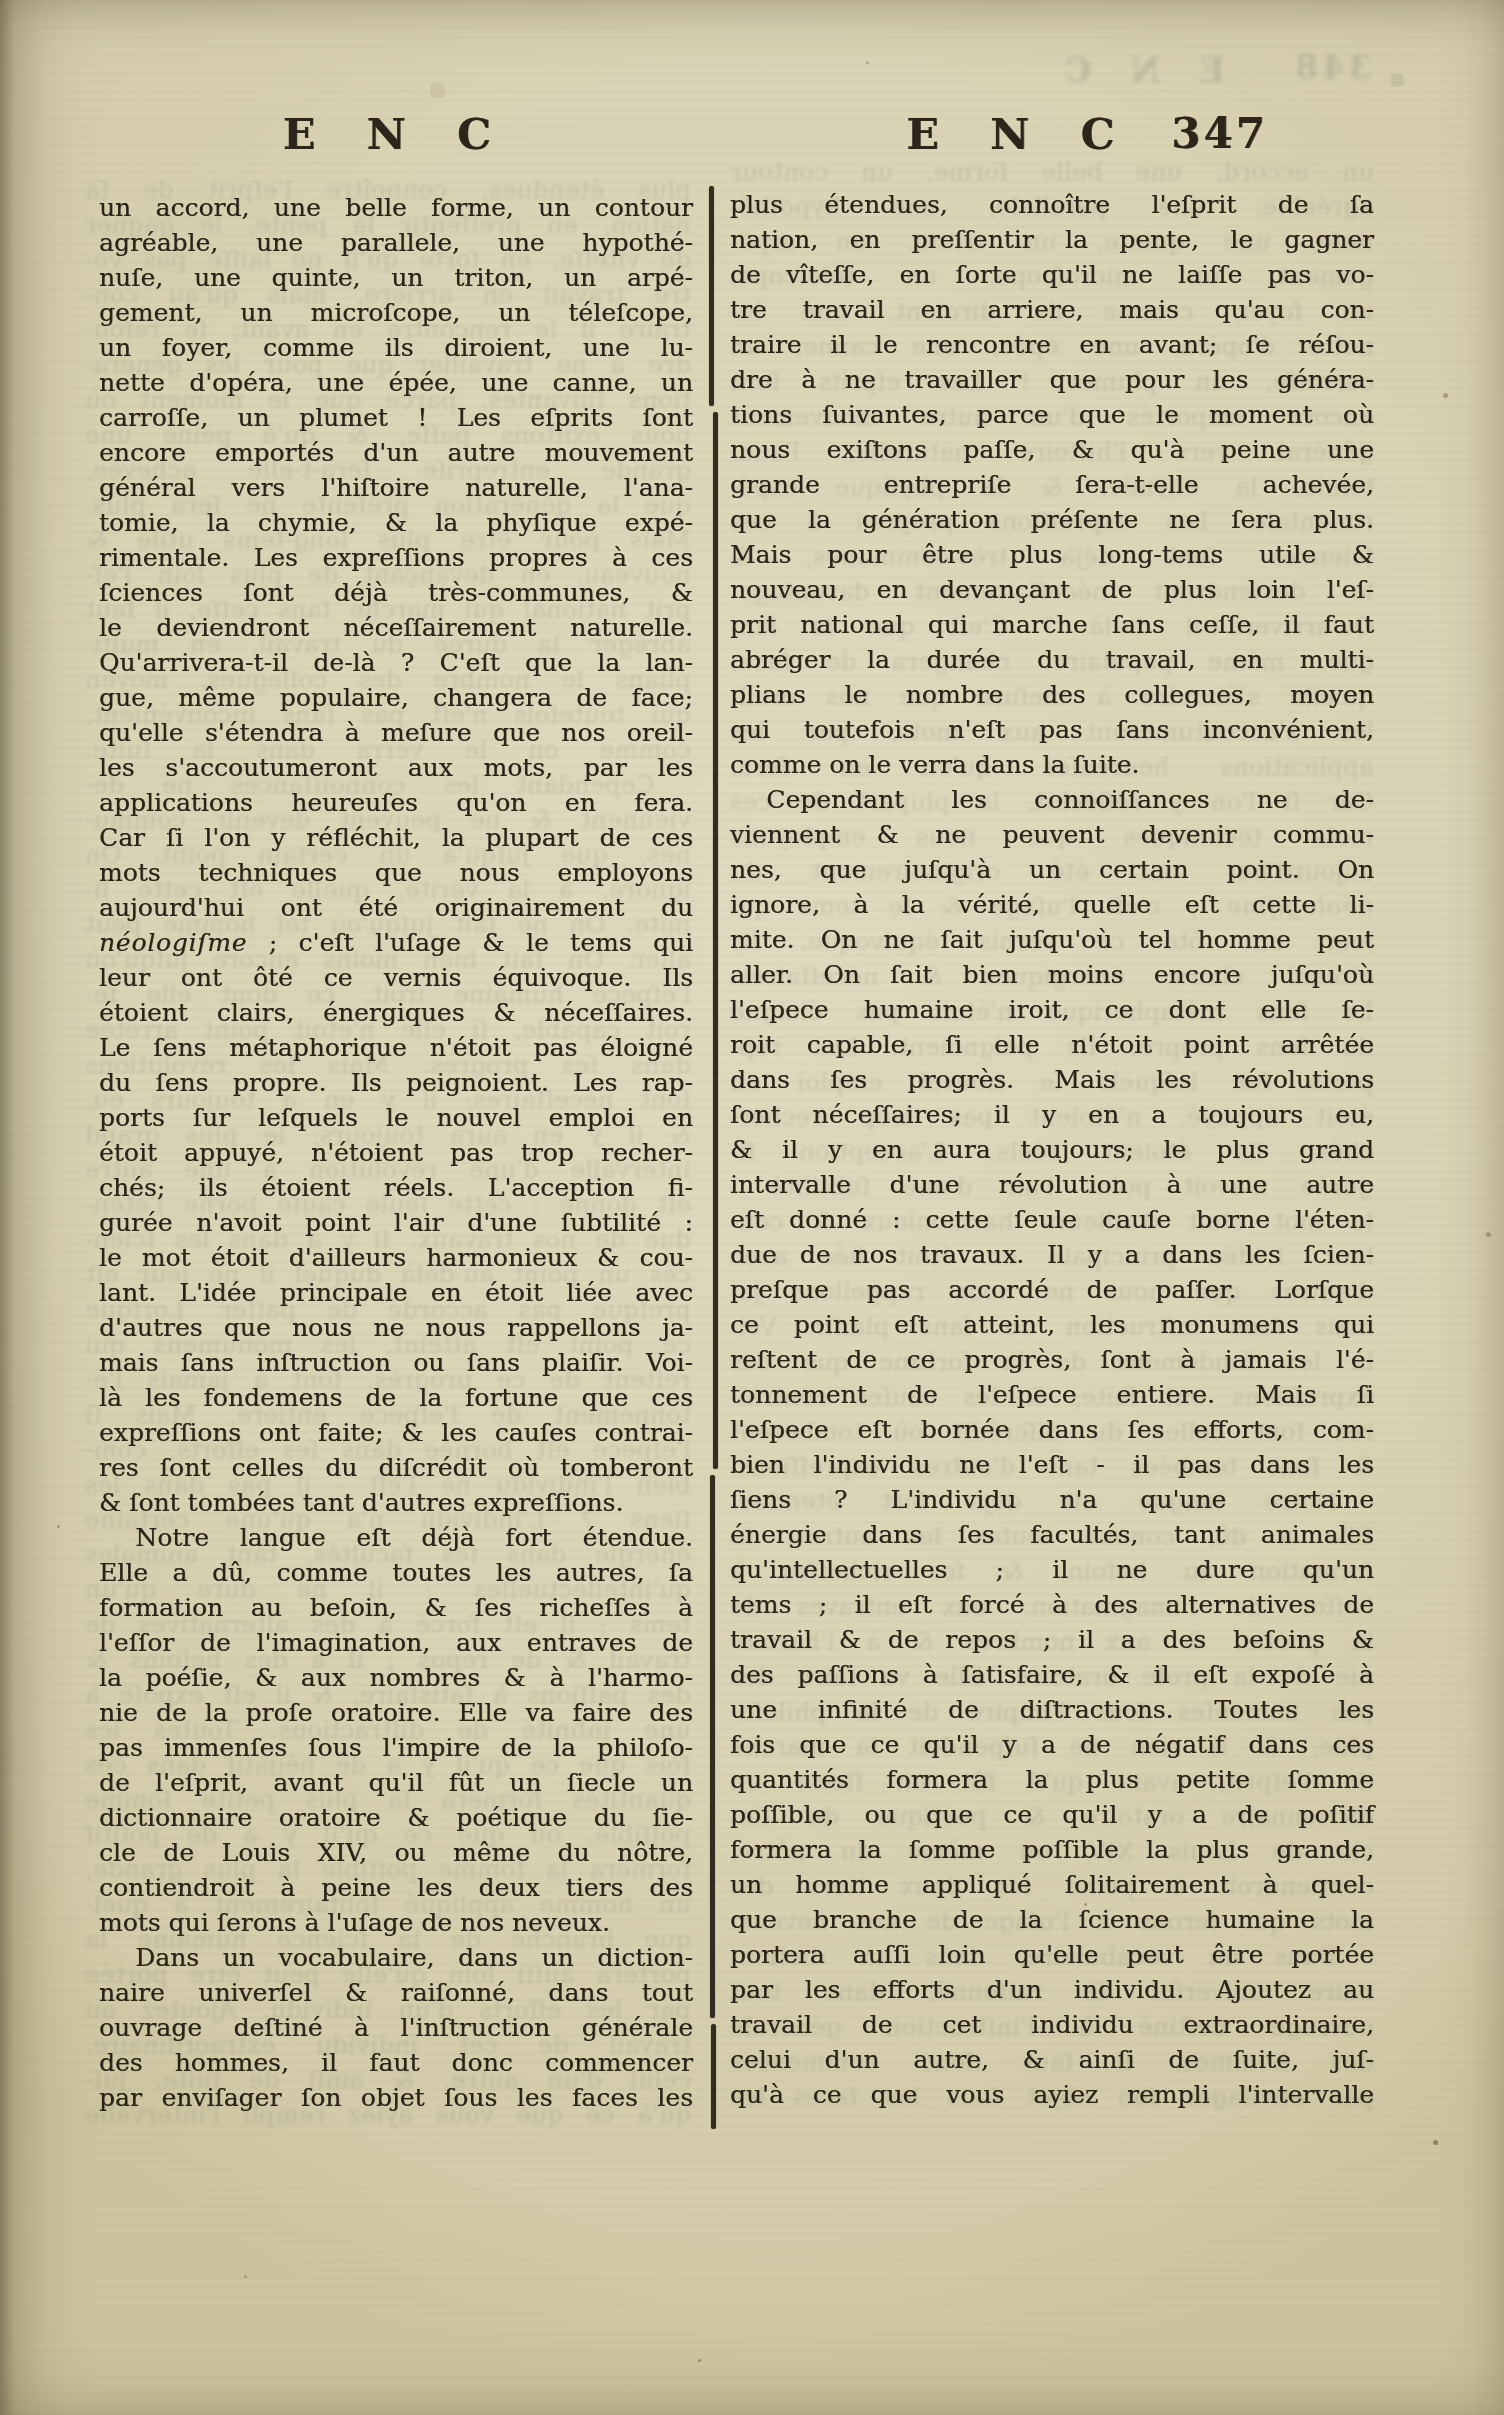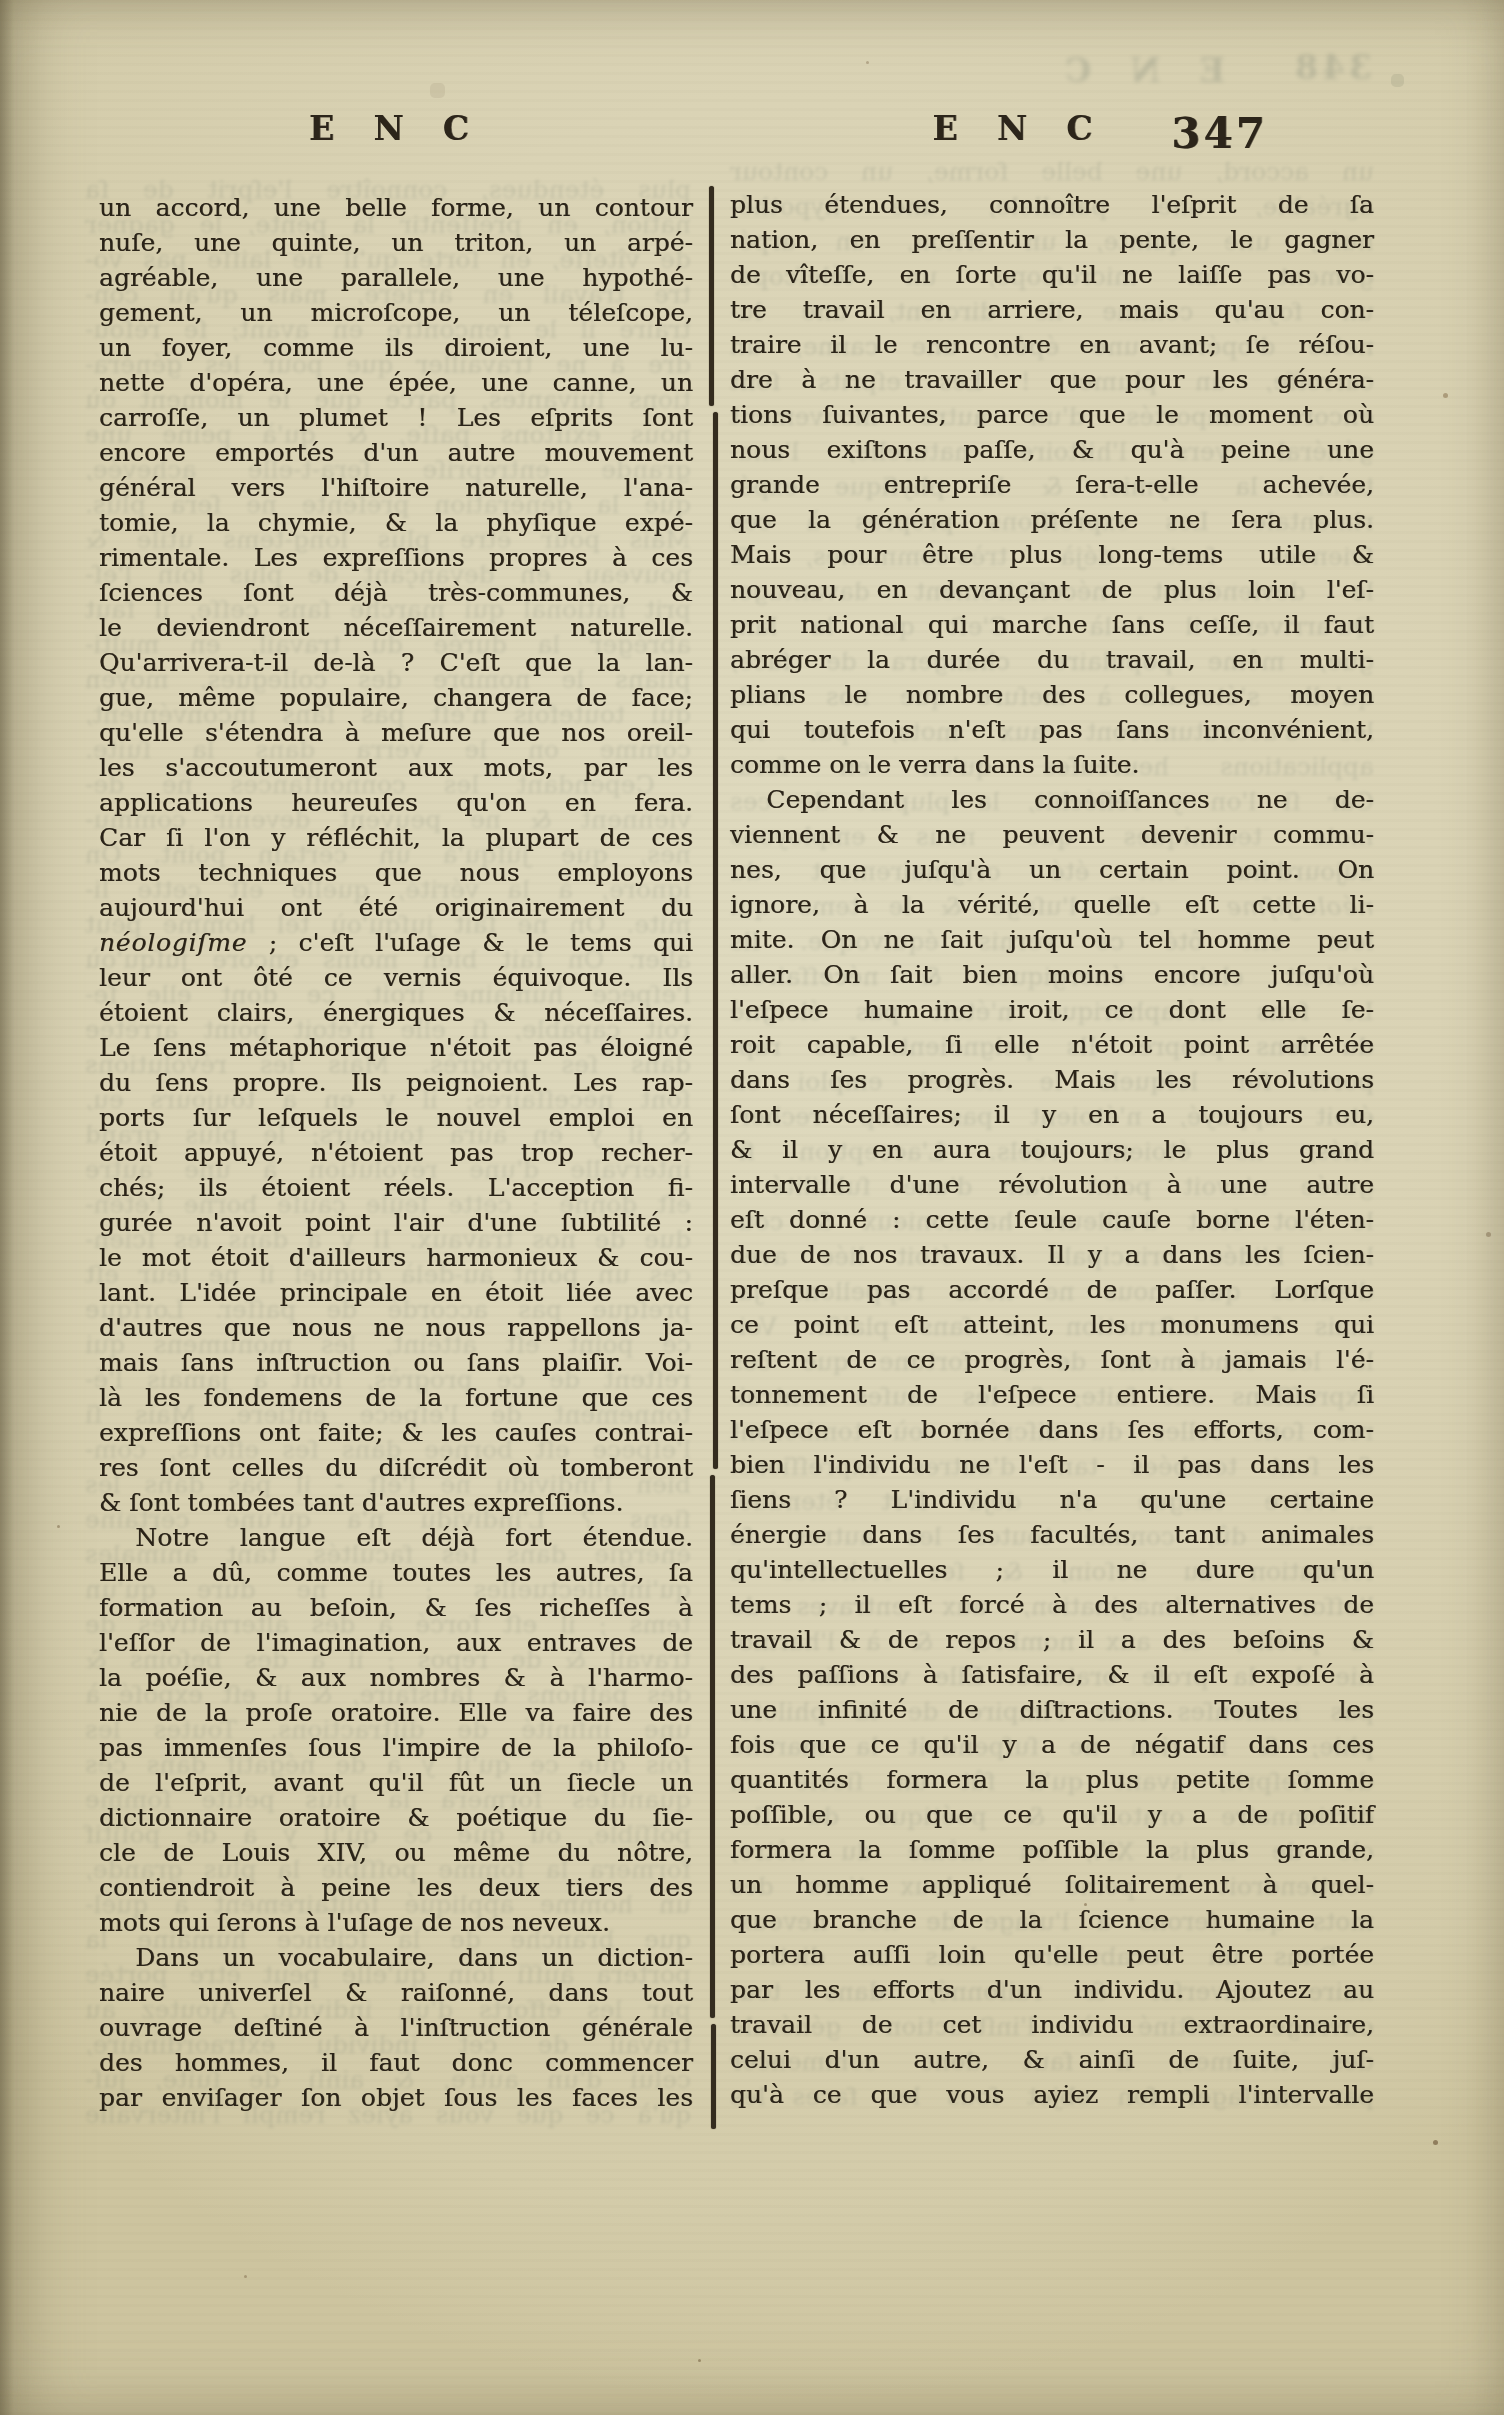--- a/index.html
+++ b/index.html
@@ -14,21 +14,21 @@
   .vignette{position:absolute;inset:0;pointer-events:none;z-index:6;
     box-shadow:
       inset 54px 0 69px -40px rgba(110,100,70,.55),
       inset -35px 0 59px -35px rgba(110,100,70,.38),
       inset 0 35px 59px -35px rgba(115,105,75,.40),
       inset 0 -45px 79px -45px rgba(115,105,75,.32);}
   .leftedge{position:absolute;left:0;top:0;width:14px;height:100%;z-index:7;
     background:linear-gradient(90deg,rgba(80,72,48,.35),rgba(80,72,48,0));}
   
   .rt{position:absolute;top:109px;height:50px;color:#2c251a;
-    font-size:33px;font-weight:700;letter-spacing:.42em;z-index:3;
+    font-size:43px;font-weight:700;letter-spacing:.42em;z-index:3;
     text-shadow:0.6px 0 0 rgba(44,37,26,.6);}
   .rt-left{left:99px;width:594px;text-align:center;}
   .rt-right{left:792px;width:455px;text-align:center;}
   .pageno{position:absolute;top:109px;left:1129px;width:139px;text-align:right;
     color:#2c251a;font-size:42px;font-weight:700;letter-spacing:3px;z-index:3;
     text-shadow:0.6px 0 0 rgba(44,37,26,.6);}
   
   .col{position:absolute;z-index:3;color:#2a2318;font-size:25px;line-height:35px;
     text-shadow:0.5px 0 0 rgba(42,35,24,.55);}
   .col-left{left:99px;top:190px;width:594px;}
@@ -200,22 +200,22 @@
   <div class="rt rt-right">E N C</div>
   <div class="pageno">347</div>
 
   <div class="rule s1"></div>
   <div class="rule s2"></div>
   <div class="rule s3"></div>
   <div class="rule s4"></div>
 
   <div class="col col-left">
       <div class="line">un accord, une belle forme, un contour</div>
+      <div class="line">agréable, une parallele, une hypothé-</div>
       <div class="line">nuſe, une quinte, un triton, un arpé-</div>
-      <div class="line">agréable, une parallele, une hypothé-</div>
       <div class="line">gement, un microſcope, un téleſcope,</div>
       <div class="line">un foyer, comme ils diroient, une lu-</div>
       <div class="line">nette d'opéra, une épée, une canne, un</div>
       <div class="line">carroſſe, un plumet ! Les eſprits ſont</div>
       <div class="line">encore emportés d'un autre mouvement</div>
       <div class="line">général vers l'hiſtoire naturelle, l'ana-</div>
       <div class="line">tomie, la chymie, &amp; la phyſique expé-</div>
       <div class="line">rimentale. Les expreſſions propres à ces</div>
       <div class="line">ſciences ſont déjà très-communes, &amp;</div>
       <div class="line">le deviendront néceſſairement naturelle.</div>

